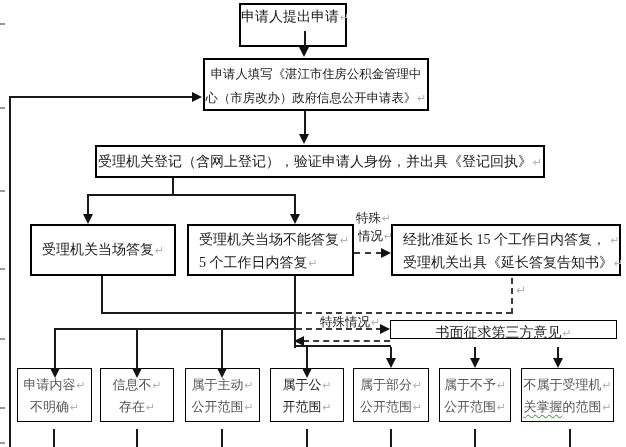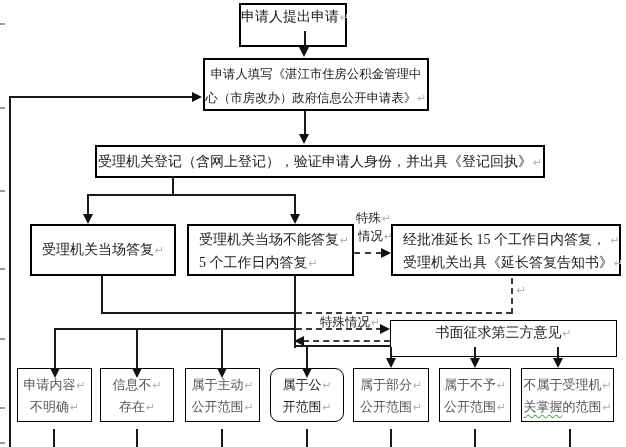--- a/index.html
+++ b/index.html
@@ -11,21 +11,21 @@
   .box {
     position:absolute; box-sizing:border-box; border:2px solid #000;
     background:#fff; color:#1a1a1a; font-size:14px; line-height:22px;
   }
   .thin { border-width:1px; }
   .c { text-align:center; }
   .ln { white-space:nowrap; }
   .pad { padding:3px 0 0 10px; }
   .padc { padding-top:2px; }
   .outcome { font-size:13px; line-height:21px; color:#555; padding-top:5px; text-align:center; }
-  .dark { color:#222;border-radius:9px; }
+  .dark { color:#222; }
   .crlf {
     color:#b3b3b3; font-size:11px; margin-left:1px;
     font-family:"DejaVu Sans",sans-serif;
   }
   .wavy {
     text-decoration:underline wavy #2e8b2e;
     text-decoration-thickness:1px; text-underline-offset:3px;margin-top:20px;
   }
   .vl,.hl { position:absolute; background:#1a1a1a; }
   .vl { width:2px; } .hl { height:2px; }
@@ -69,21 +69,21 @@
   <div class="box pad" style="left:187px;top:224px;width:167px;height:52px">
     <div class="ln"><span>受理机关当场不能答复</span><span class="crlf">↵</span></div>
     <div class="ln"><span>5 个工作日内答复</span><span class="crlf">↵</span></div>
   </div>
 
   <div class="box pad" style="left:391px;top:224px;width:230px;height:52px">
     <div class="ln"><span>经批准延长 15 个工作日内答复，</span> <span class="crlf">↵</span></div>
     <div class="ln"><span>受理机关出具《延长答复告知书》</span><span class="crlf">↵</span></div>
   </div>
 
-  <div class="box thin c" style="left:390px;top:320px;width:227px;height:37px;line-height:24px">
+  <div class="box thin c" style="left:390px;top:320px;width:227px;height:19px;line-height:24px">
     <div class="ln"><span>书面征求第三方意见</span><span class="crlf">↵</span></div>
   </div>
 
   <div class="box thin outcome" style="left:17px;top:368px;width:75px;height:54px">
     <div class="ln"><span>申请内容</span><span class="crlf">↵</span></div>
     <div class="ln"><span>不明确</span><span class="crlf">↵</span></div>
   </div>
 
   <div class="box thin outcome" style="left:100px;top:368px;width:74px;height:54px">
     <div class="ln"><span>信息不</span><span class="crlf">↵</span></div>

